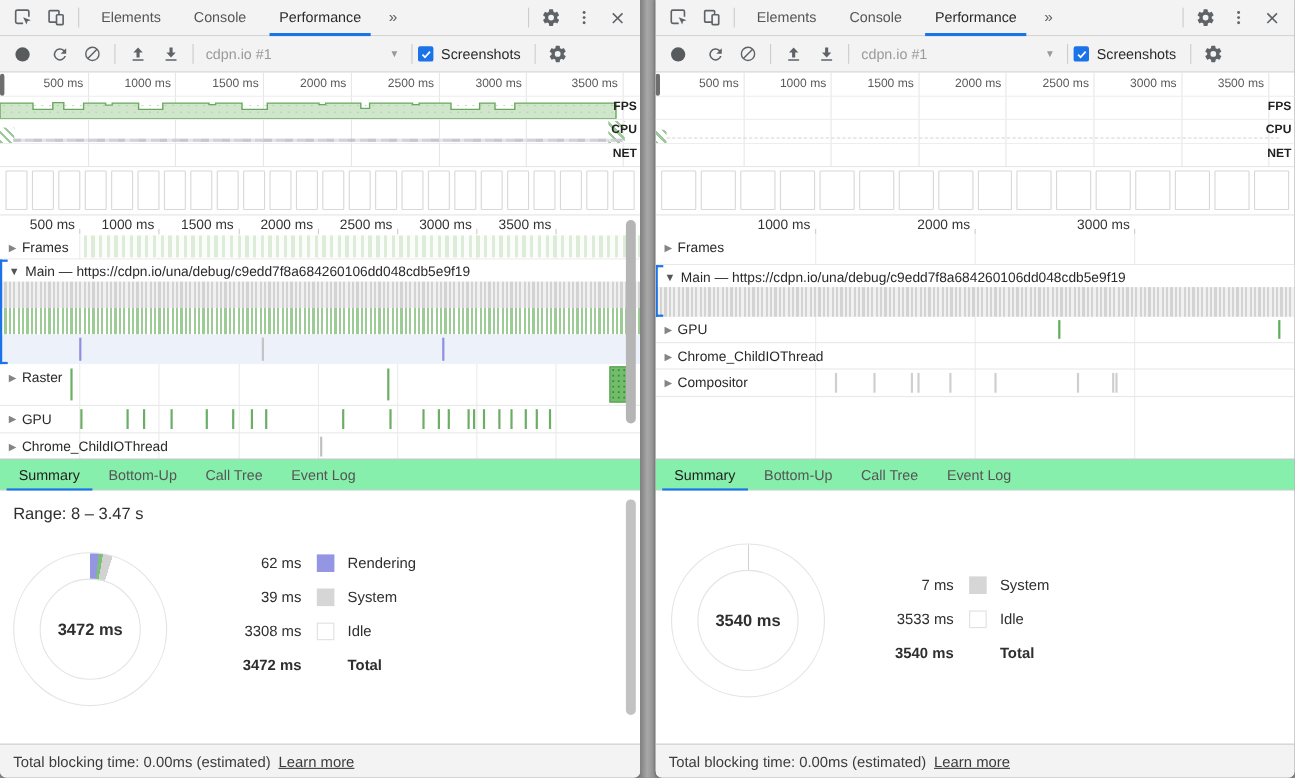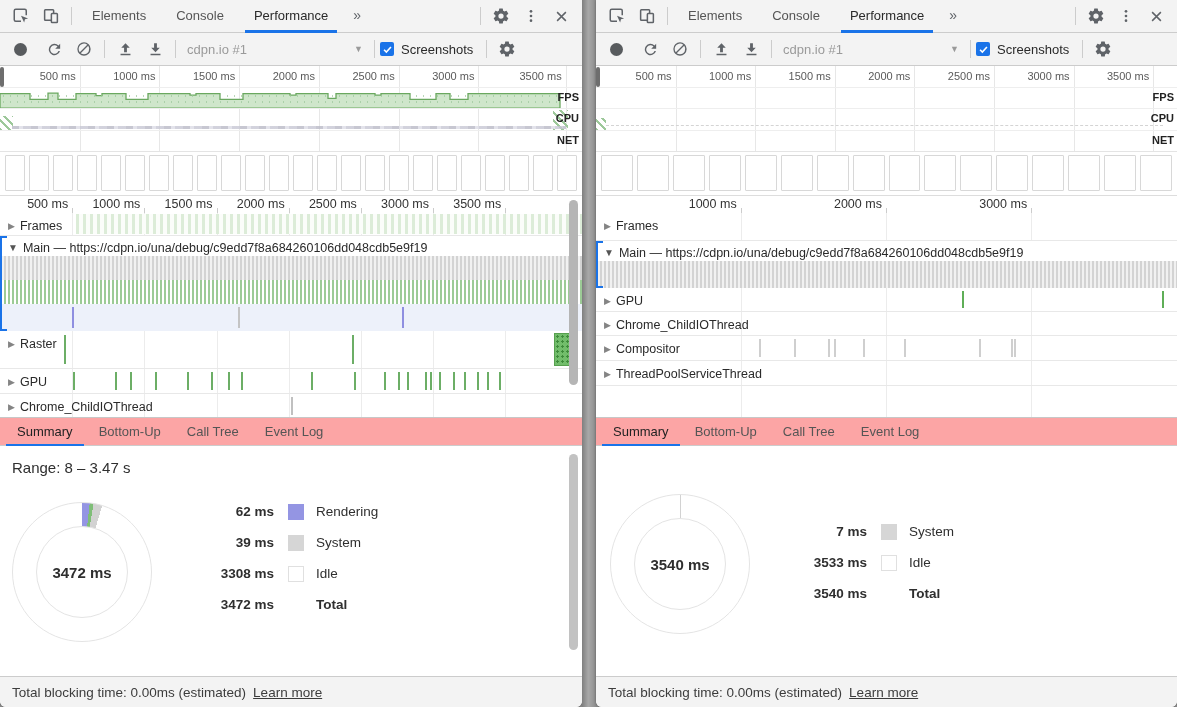--- a/index.html
+++ b/index.html
@@ -100,40 +100,40 @@
                   background-color:#72bd6b;
                   background-image:radial-gradient(#3e8a3a 1px, transparent 1.2px);
                   background-size:5px 5px; border:1px solid #57a04f; }
   .flame-grid { position:absolute; inset:0; pointer-events:none; }
   .flame-grid .gridline { background:#ececec; }
 
   
   .vthumb { position:absolute; width:9px; border-radius:5px; background:#b5b5b5; z-index:20; }
 
   
-  .sumtabs { position:absolute; left:0; right:0; top:417px; height:29px; background:#fca5a5;
+  .sumtabs { position:absolute; left:0; right:0; top:417px; height:29px; background:#86efac;
              border-top:1px solid #c7c7c7; border-bottom:1px solid #ccc;
              display:flex; align-items:center; padding:0 4px; }
   .stab { height:28px; line-height:27px; padding:0 13px; font-size:13px; color:#555;
           position:relative; flex:none; cursor:pointer; }
   .stab.active { color:#222; }
   .stab.active::after { content:""; position:absolute; left:2px; right:2px; bottom:-1px;
                         height:3px; background:#1a73e8; }
 
   
   .sumbody { position:absolute; left:0; right:0; top:446px; height:230px; background:#fff; }
   .range { font-size:15px; color:#2f2f2f; padding:13px 0 0 12px; }
   .donut { position:absolute; width:140px; height:140px; border-radius:50%;
            border:1px solid #e4e4e4; display:flex; align-items:center; justify-content:center; }
   .donut-hole { width:92px; height:92px; background:#fff; border:1px solid #e4e4e4;
                 border-radius:50%; display:flex; align-items:center; justify-content:center; }
   .donut-center { font-size:15px; font-weight:bold; color:#2f2f2f; }
   .legend { position:absolute; }
   .lrow { display:flex; align-items:center; height:31px; }
-  .lval { width:86px; text-align:right; font-size:13.5px; color:#2f2f2f; flex:none;font-weight:bold; }
+  .lval { width:86px; text-align:right; font-size:13.5px; color:#2f2f2f; flex:none; }
   .lswatch { width:16px; height:16px; margin:0 12px 0 14px; flex:none; border:1px solid transparent; }
   .sw-rendering { background:#9495e3; }
   .sw-painting  { background-color:#a3d29c; background-image:radial-gradient(#4f9d4f 1px, transparent 1.2px);
                   background-size:4px 4px; }
   .sw-system    { background:#d6d6d6; }
   .sw-idle      { background:#fff; border-color:#e0e0e0; }
   .sw-none      { visibility:hidden; }
   .llab { font-size:13.5px; color:#2f2f2f; }
   .lrow.bold .lval, .lrow.bold .llab { font-weight:bold; }
 
@@ -633,23 +633,20 @@
           <i class="mark" style="left: 41%; background: rgb(207, 207, 207);"></i>
           <i class="mark" style="left: 46%; background: rgb(207, 207, 207);"></i>
           <i class="mark" style="left: 53%; background: rgb(207, 207, 207);"></i>
           <i class="mark" style="left: 66%; background: rgb(207, 207, 207);"></i>
           <i class="mark" style="left: 71.5%; background: rgb(207, 207, 207);"></i>
           <i class="mark" style="left: 72%; background: rgb(207, 207, 207);"></i>
         </div>
       <span class="twisty">▶</span><span class="tlabel">Compositor</span>
     </div>
 
-    <div class="trow row-pad" style="height:25px">
-      <span class="twisty">▶</span><span class="tlabel">ThreadPoolServiceThread</span>
-    </div>
   </div>
 
   <div class="sumtabs">
     <span class="stab active">Summary</span>
     <span class="stab">Bottom-Up</span>
     <span class="stab">Call Tree</span>
     <span class="stab">Event Log</span>
   </div>
 
   <div class="sumbody">

